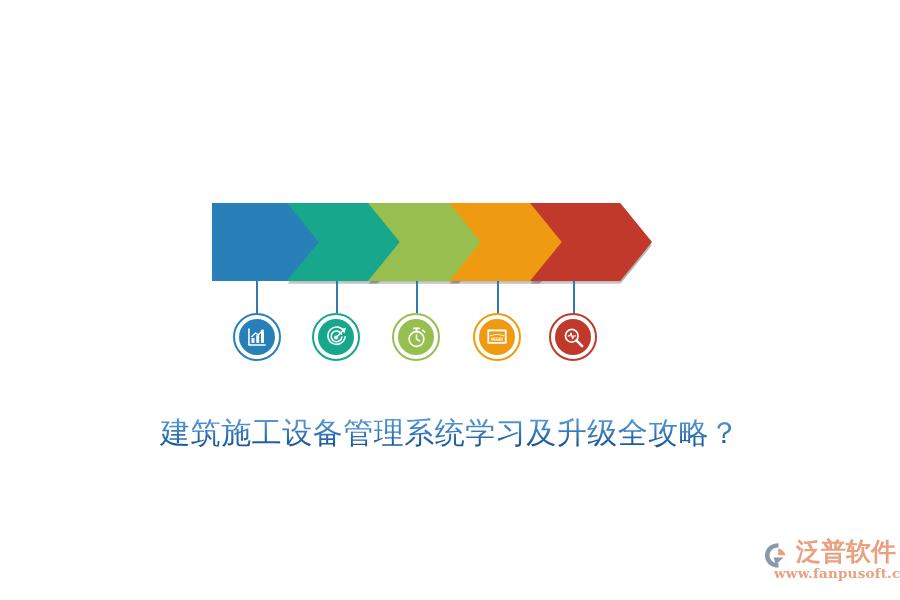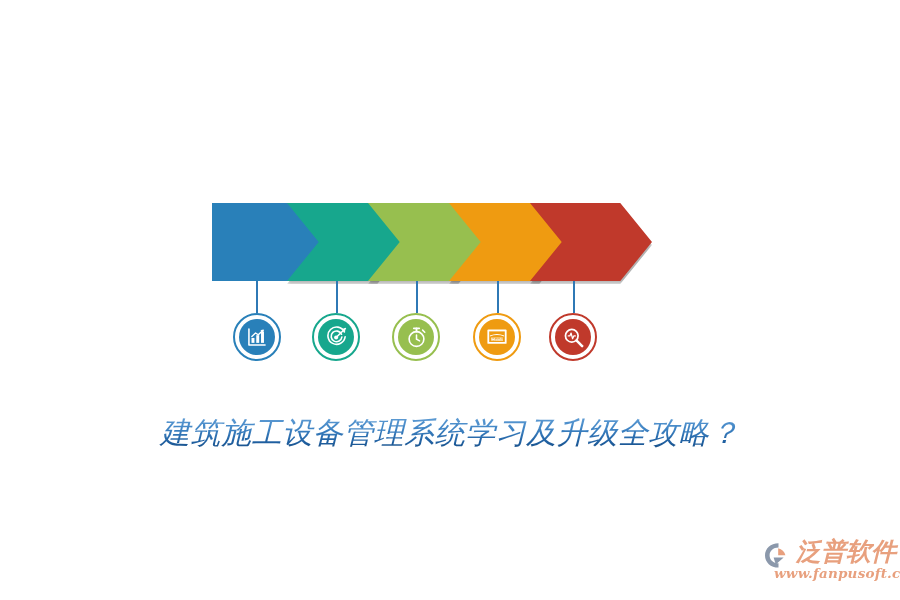--- a/index.html
+++ b/index.html
@@ -14,21 +14,20 @@
     overflow: hidden;
     position: relative;
   }
 
   #stage {
     position: absolute;
     left: 0;
     top: 0;
     width: 900px;
     height: 600px;
-    font-style: italic;
   }
 
   
   #chevron-band {
     position: absolute;
     left: 212px;
     top: 203px;
     width: 445px;
     height: 78px;
   }

